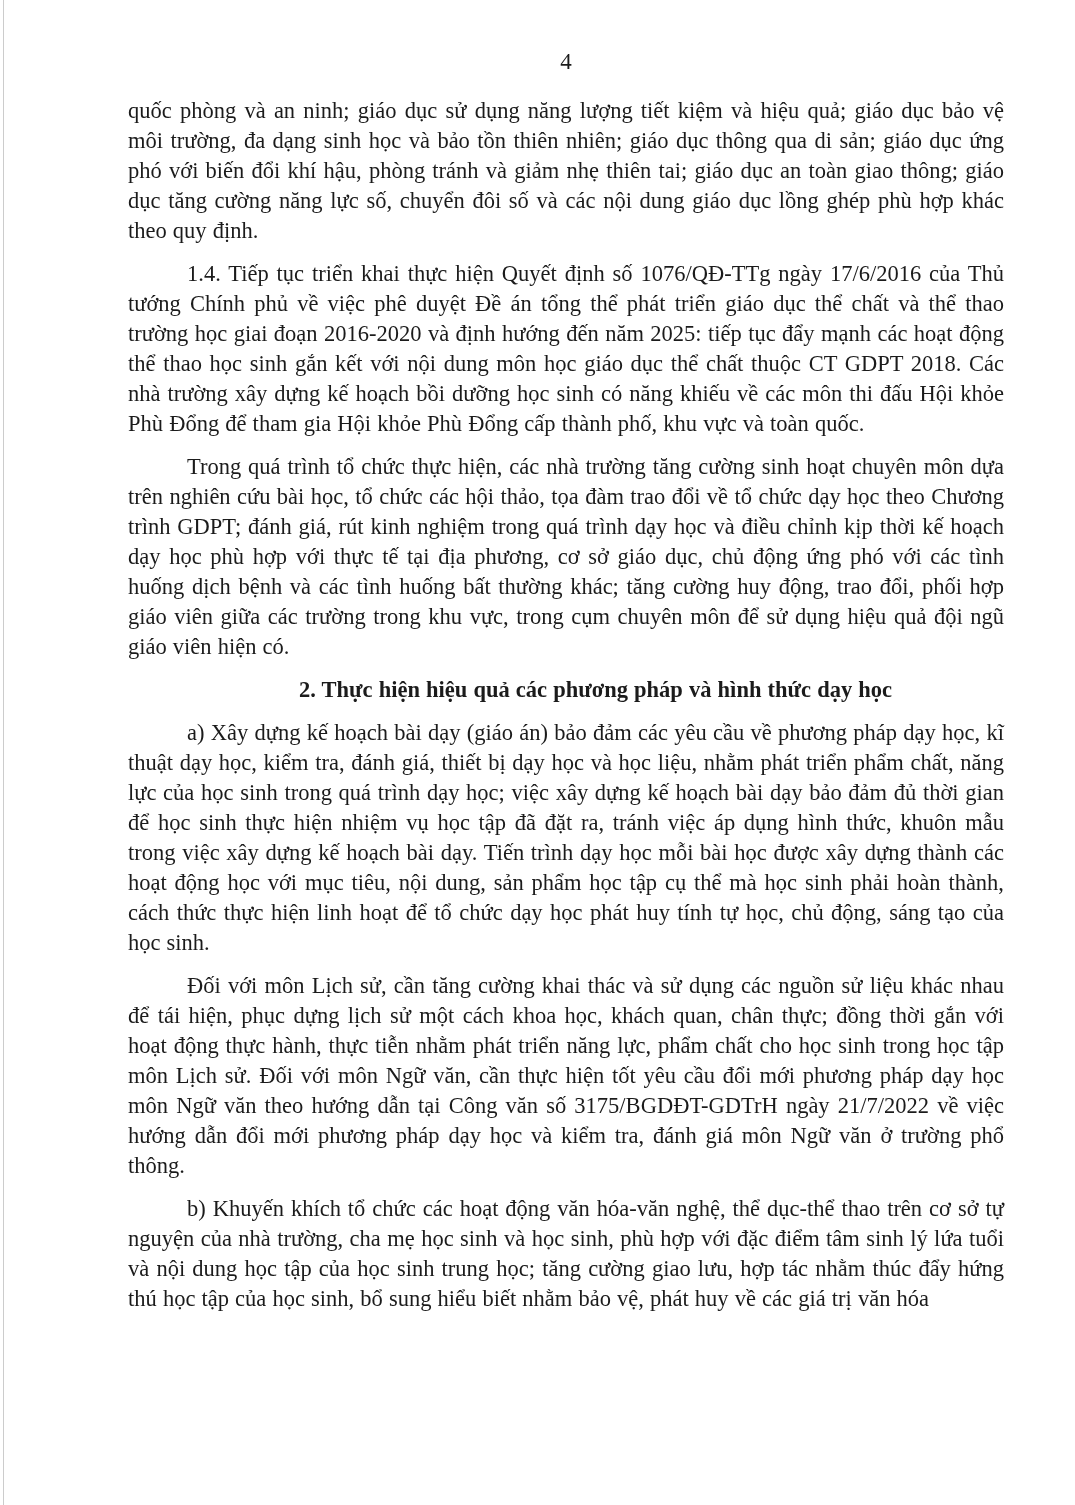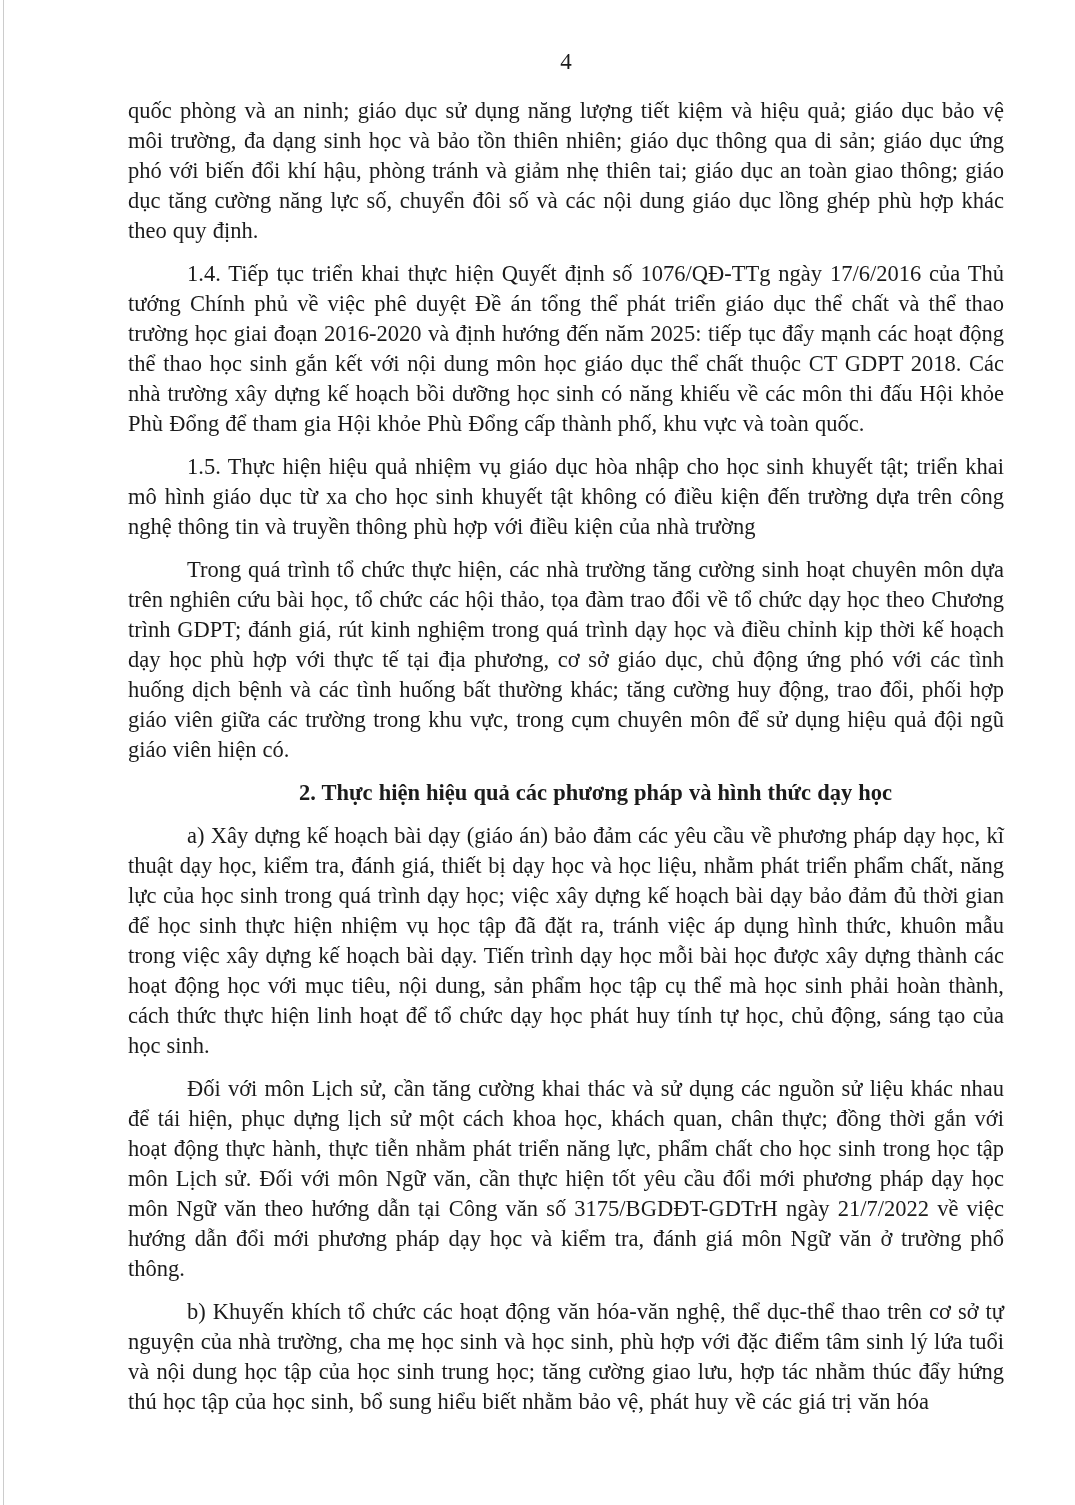--- a/index.html
+++ b/index.html
@@ -63,21 +63,20 @@
 <div class="page">
   <div class="scan-edge"></div>
 
   <div class="page-number">4</div>
 
   <div class="content">
     <p class="para no-indent">quốc phòng và an ninh; giáo dục sử dụng năng lượng tiết kiệm và hiệu quả; giáo dục bảo vệ môi trường, đa dạng sinh học và bảo tồn thiên nhiên; giáo dục thông qua di sản; giáo dục ứng phó với biến đổi khí hậu, phòng tránh và giảm nhẹ thiên tai; giáo dục an toàn giao thông; giáo dục tăng cường năng lực số, chuyển đôi số và các nội dung giáo dục lồng ghép phù hợp khác theo quy định.</p>
 
     <p class="para">1.4. Tiếp tục triển khai thực hiện Quyết định số 1076/QĐ-TTg ngày 17/6/2016 của Thủ tướng Chính phủ về việc phê duyệt Đề án tổng thể phát triển giáo dục thể chất và thể thao trường học giai đoạn 2016-2020 và định hướng đến năm 2025: tiếp tục đẩy mạnh các hoạt động thể thao học sinh gắn kết với nội dung môn học giáo dục thể chất thuộc CT GDPT 2018. Các nhà trường xây dựng kế hoạch bồi dưỡng học sinh có năng khiếu về các môn thi đấu Hội khỏe Phù Đổng để tham gia Hội khỏe Phù Đổng cấp thành phố, khu vực và toàn quốc.</p>
 
-    <p class="para">1.5. Thực hiện hiệu quả nhiệm vụ giáo dục hòa nhập cho học sinh khuyết tật; triển khai mô hình giáo dục từ xa cho học sinh khuyết tật không có điều kiện đến trường dựa trên công nghệ thông tin và truyền thông phù hợp với điều kiện của nhà trường</p>
 
     <p class="para">Trong quá trình tổ chức thực hiện, các nhà trường tăng cường sinh hoạt chuyên môn dựa trên nghiên cứu bài học, tổ chức các hội thảo, tọa đàm trao đổi về tổ chức dạy học theo Chương trình GDPT; đánh giá, rút kinh nghiệm trong quá trình dạy học và điều chỉnh kịp thời kế hoạch dạy học phù hợp với thực tế tại địa phương, cơ sở giáo dục, chủ động ứng phó với các tình huống dịch bệnh và các tình huống bất thường khác; tăng cường huy động, trao đổi, phối hợp giáo viên giữa các trường trong khu vực, trong cụm chuyên môn để sử dụng hiệu quả đội ngũ giáo viên hiện có.</p>
 
     <p class="para heading">2. Thực hiện hiệu quả các phương pháp và hình thức dạy học</p>
 
     <p class="para">a) Xây dựng kế hoạch bài dạy (giáo án) bảo đảm các yêu cầu về phương pháp dạy học, kĩ thuật dạy học, kiểm tra, đánh giá, thiết bị dạy học và học liệu, nhằm phát triển phẩm chất, năng lực của học sinh trong quá trình dạy học; việc xây dựng kế hoạch bài dạy bảo đảm đủ thời gian để học sinh thực hiện nhiệm vụ học tập đã đặt ra, tránh việc áp dụng hình thức, khuôn mẫu trong việc xây dựng kế hoạch bài dạy. Tiến trình dạy học mỗi bài học được xây dựng thành các hoạt động học với mục tiêu, nội dung, sản phẩm học tập cụ thể mà học sinh phải hoàn thành, cách thức thực hiện linh hoạt để tổ chức dạy học phát huy tính tự học, chủ động, sáng tạo của học sinh.</p>
 
     <p class="para">Đối với môn Lịch sử, cần tăng cường khai thác và sử dụng các nguồn sử liệu khác nhau để tái hiện, phục dựng lịch sử một cách khoa học, khách quan, chân thực; đồng thời gắn với hoạt động thực hành, thực tiễn nhằm phát triển năng lực, phẩm chất cho học sinh trong học tập môn Lịch sử. Đối với môn Ngữ văn, cần thực hiện tốt yêu cầu đổi mới phương pháp dạy học môn Ngữ văn theo hướng dẫn tại Công văn số 3175/BGDĐT-GDTrH ngày 21/7/2022 về việc hướng dẫn đổi mới phương pháp dạy học và kiểm tra, đánh giá môn Ngữ văn ở trường phổ thông.</p>
 
     <p class="para">b) Khuyến khích tổ chức các hoạt động văn hóa-văn nghệ, thể dục-thể thao trên cơ sở tự nguyện của nhà trường, cha mẹ học sinh và học sinh, phù hợp với đặc điểm tâm sinh lý lứa tuổi và nội dung học tập của học sinh trung học; tăng cường giao lưu, hợp tác nhằm thúc đẩy hứng thú học tập của học sinh, bổ sung hiểu biết nhằm bảo vệ, phát huy về các giá trị văn hóa</p>

